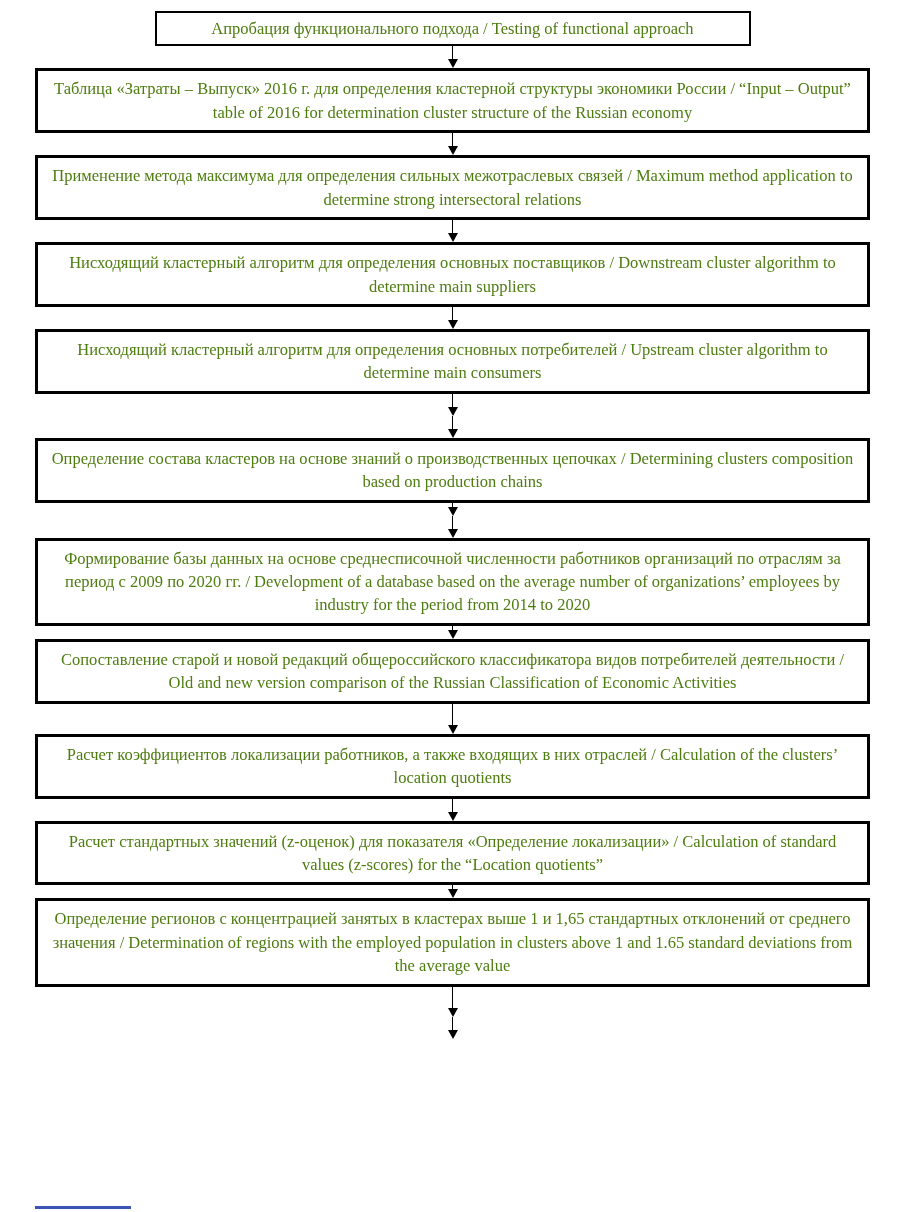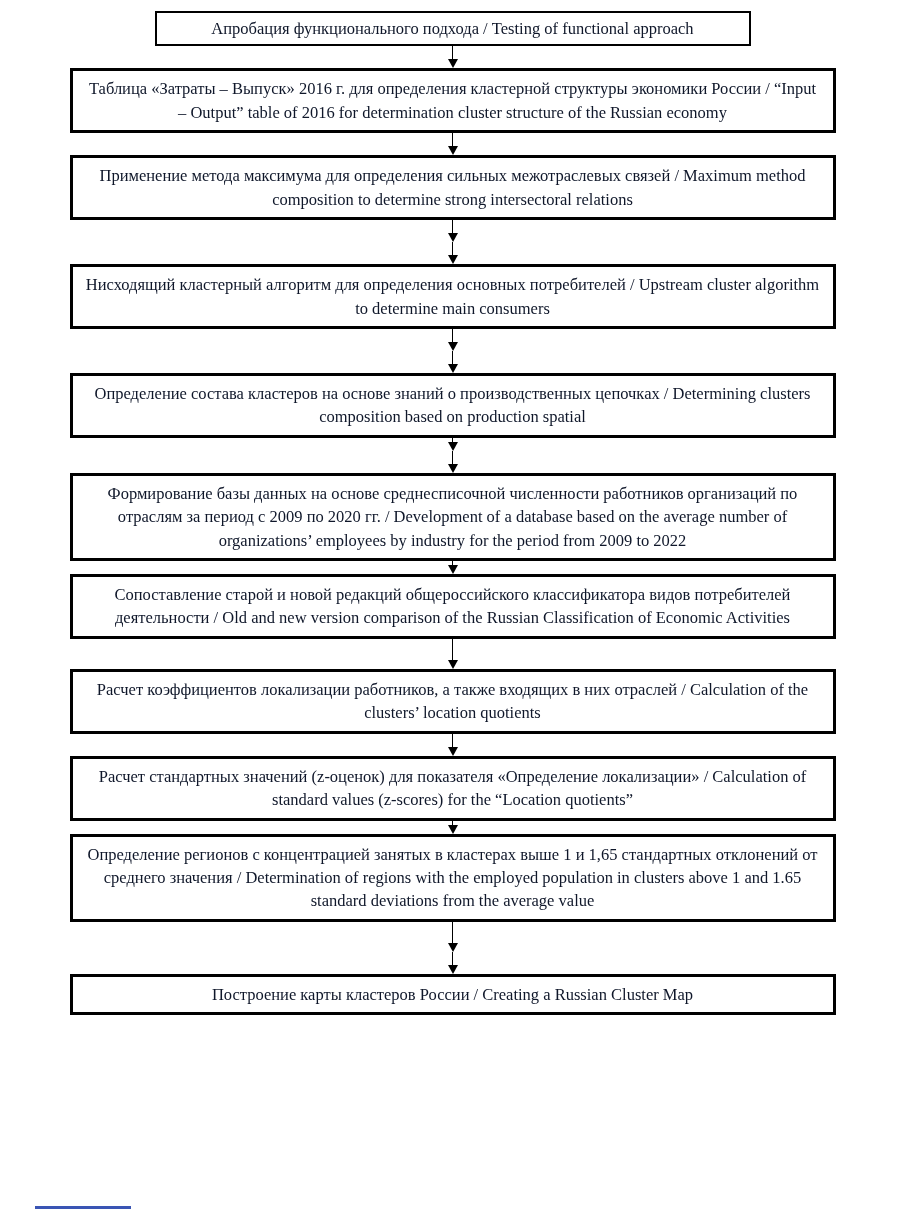--- a/index.html
+++ b/index.html
@@ -17,30 +17,30 @@
   .flow {
     display: flex;
     flex-direction: column;
     align-items: center;
     padding-top: 11px;
   }
   .box {
     box-sizing: border-box;
     border: 3px solid #000000;
     background: #ffffff;
-    color: #0f172a;
+    color: #4d7c0f;
     text-align: center;
     font-size: 16.5px;
     line-height: 1.42;
     display: flex;
     align-items: center;
     justify-content: center;
   }
   .box.wide {
-    width: 766px;
+    width: 835px;
     padding: 6px 13px;
   }
   .box.narrow {
     width: 596px;
     border-width: 2px;
     padding: 4px 10px;
   }
   .connector {
     display: flex;
     flex-direction: column;
@@ -87,28 +87,31 @@
   <div class="box wide">
     <span>Таблица «Затраты – Выпуск» 2016 г. для определения кластерной структуры экономики России / “Input – Output” table of 2016 for determination cluster structure of the Russian economy</span>
   </div>
 
   <div class="connector">
       <div class="stem"></div>
       <div class="head"></div>
     </div>
 
   <div class="box wide">
-    <span>Применение метода максимума для определения сильных межотраслевых связей / Maximum method composition to determine strong intersectoral relations</span>
-  </div>
-
-  <div class="connector">
-      <div class="stem"></div>
-      <div class="head"></div>
-    </div>
-
+    <span>Применение метода максимума для определения сильных межотраслевых связей / Maximum method application to determine strong intersectoral relations</span>
+  </div>
+
+  <div class="connector">
+      <div class="stem"></div>
+      <div class="head"></div>
+    </div>
+
+  <div class="box wide">
+    <span>Нисходящий кластерный алгоритм для определения основных поставщиков / Downstream cluster algorithm to determine main suppliers</span>
+  </div>
 
   <div class="connector">
       <div class="stem"></div>
       <div class="head"></div>
     </div>
 
   <div class="box wide">
     <span>Нисходящий кластерный алгоритм для определения основных потребителей / Upstream cluster algorithm to determine main consumers</span>
   </div>
 
@@ -117,36 +120,36 @@
       <div class="head"></div>
     </div>
 
 
   <div class="connector">
       <div class="stem"></div>
       <div class="head"></div>
     </div>
 
   <div class="box wide">
-    <span>Определение состава кластеров на основе знаний о производственных цепочках / Determining clusters composition based on production spatial</span>
+    <span>Определение состава кластеров на основе знаний о производственных цепочках / Determining clusters composition based on production chains</span>
   </div>
 
   <div class="connector c-short">
       <div class="stem"></div>
       <div class="head"></div>
     </div>
 
 
   <div class="connector">
       <div class="stem"></div>
       <div class="head"></div>
     </div>
 
   <div class="box wide">
-    <span>Формирование базы данных на основе среднесписочной численности работников организаций по отраслям за период с 2009 по 2020 гг. / Development of a database based on the average number of organizations’ employees by industry for the period from 2009 to 2022</span>
+    <span>Формирование базы данных на основе среднесписочной численности работников организаций по отраслям за период с 2009 по 2020 гг. / Development of a database based on the average number of organizations’ employees by industry for the period from 2014 to 2020</span>
   </div>
 
   <div class="connector c-short">
       <div class="stem"></div>
       <div class="head"></div>
     </div>
 
   <div class="box wide">
     <span>Сопоставление старой и новой редакций общероссийского классификатора видов потребителей деятельности / Old and new version comparison of the Russian Classification of Economic Activities</span>
   </div>
@@ -182,19 +185,16 @@
       <div class="stem"></div>
       <div class="head"></div>
     </div>
 
 
   <div class="connector">
       <div class="stem"></div>
       <div class="head"></div>
     </div>
 
-  <div class="box wide">
-    <span>Построение карты кластеров России / Creating a Russian Cluster Map</span>
-  </div>
 
 </div>
 
 <div class="footer-accent" style="background: rgb(58, 85, 180);"></div>
 
 </body></html>

